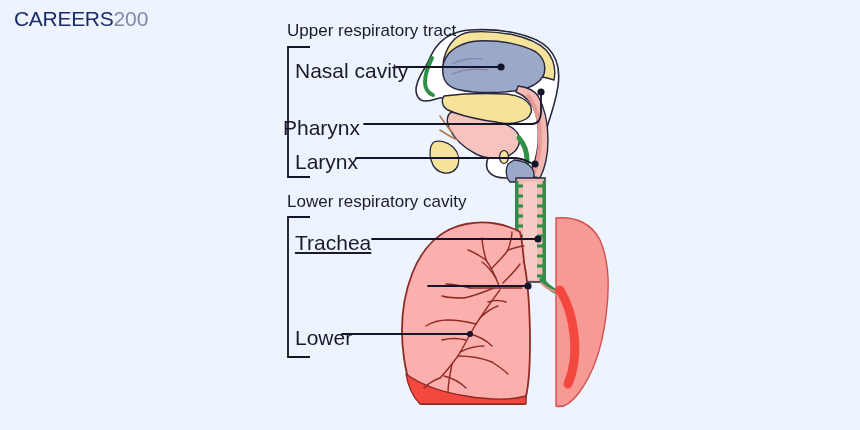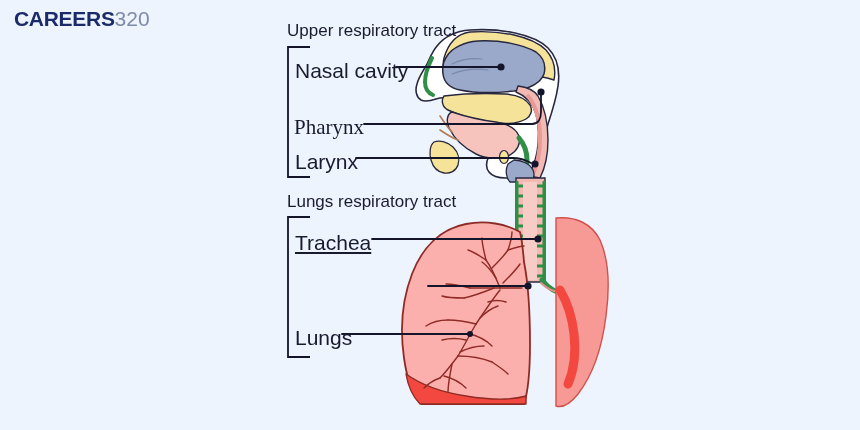--- a/index.html
+++ b/index.html
@@ -25,21 +25,21 @@
     position: absolute;
     left: 14px;
     top: 8px;
     font-size: 21px;
     font-weight: bold;
     letter-spacing: -0.3px;
     line-height: 1;
     white-space: nowrap;
     user-select: none;
   }
-  #logo .lg-careers { color: #1b2a6b; font-weight: bold; text-align: right; }
+  #logo .lg-careers { color: #1b2a6b; font-weight: normal; text-align: right; }
   #logo .lg-360 { color: #7e8aa8; font-weight: normal; letter-spacing: 0px; }
 
   
   #diagram {
     position: absolute;
     left: 0;
     top: 0;
     width: 860px;
     height: 430px;
   }
@@ -59,21 +59,21 @@
     white-space: nowrap;
     line-height: 1;
   }
 </style>
 </head>
 <body>
 
 <div id="page">
 
   <div id="logo">
-    <span class="lg-careers">CAREERS</span><span class="lg-360">320</span>
+    <span class="lg-careers">CAREERS</span><span class="lg-360">200</span>
   </div>
 
   <svg id="diagram" viewBox="0 0 860 430">
 
     <g>
 
       <path d="M470 30 C 500 28, 534 34, 548 48 C 558 58, 560 72, 558 86
                C 556 100, 552 112, 548 124 C 545 134, 543 146, 542 158
                C 541 168, 540 174, 537 178
                L 506 178
@@ -229,24 +229,24 @@
       <circle cx="538" cy="239" r="3.6"></circle>
       <circle cx="528" cy="286" r="3.6"></circle>
       <circle cx="470" cy="334" r="3.0"></circle>
     </g>
   </svg>
 
   <div class="grp-heading" style="left:287px; top:22px;">Upper respiratory tract</div>
 
   <div class="lbl" style="left:295px; top:60px;">Nasal cavity</div>
 
-  <div class="lbl" style="left:294px; top:117px;font-family:Liberation Serif, serif;">Pharynx</div>
+  <div class="lbl" style="left:283px; top:117px;">Pharynx</div>
 
   <div class="lbl" style="left:295px; top:151px;">Larynx</div>
 
-  <div class="grp-heading" style="left:287px; top:193px;">Lungs respiratory tract</div>
+  <div class="grp-heading" style="left:287px; top:193px;">Lower respiratory cavity</div>
 
   <div class="lbl" style="left:295px; top:232px;text-decoration:underline;">Trachea</div>
 
 
-  <div class="lbl" style="left:295px; top:327px;">Lungs</div>
+  <div class="lbl" style="left:295px; top:327px;">Lower</div>
 
 </div>
 
 </body></html>

